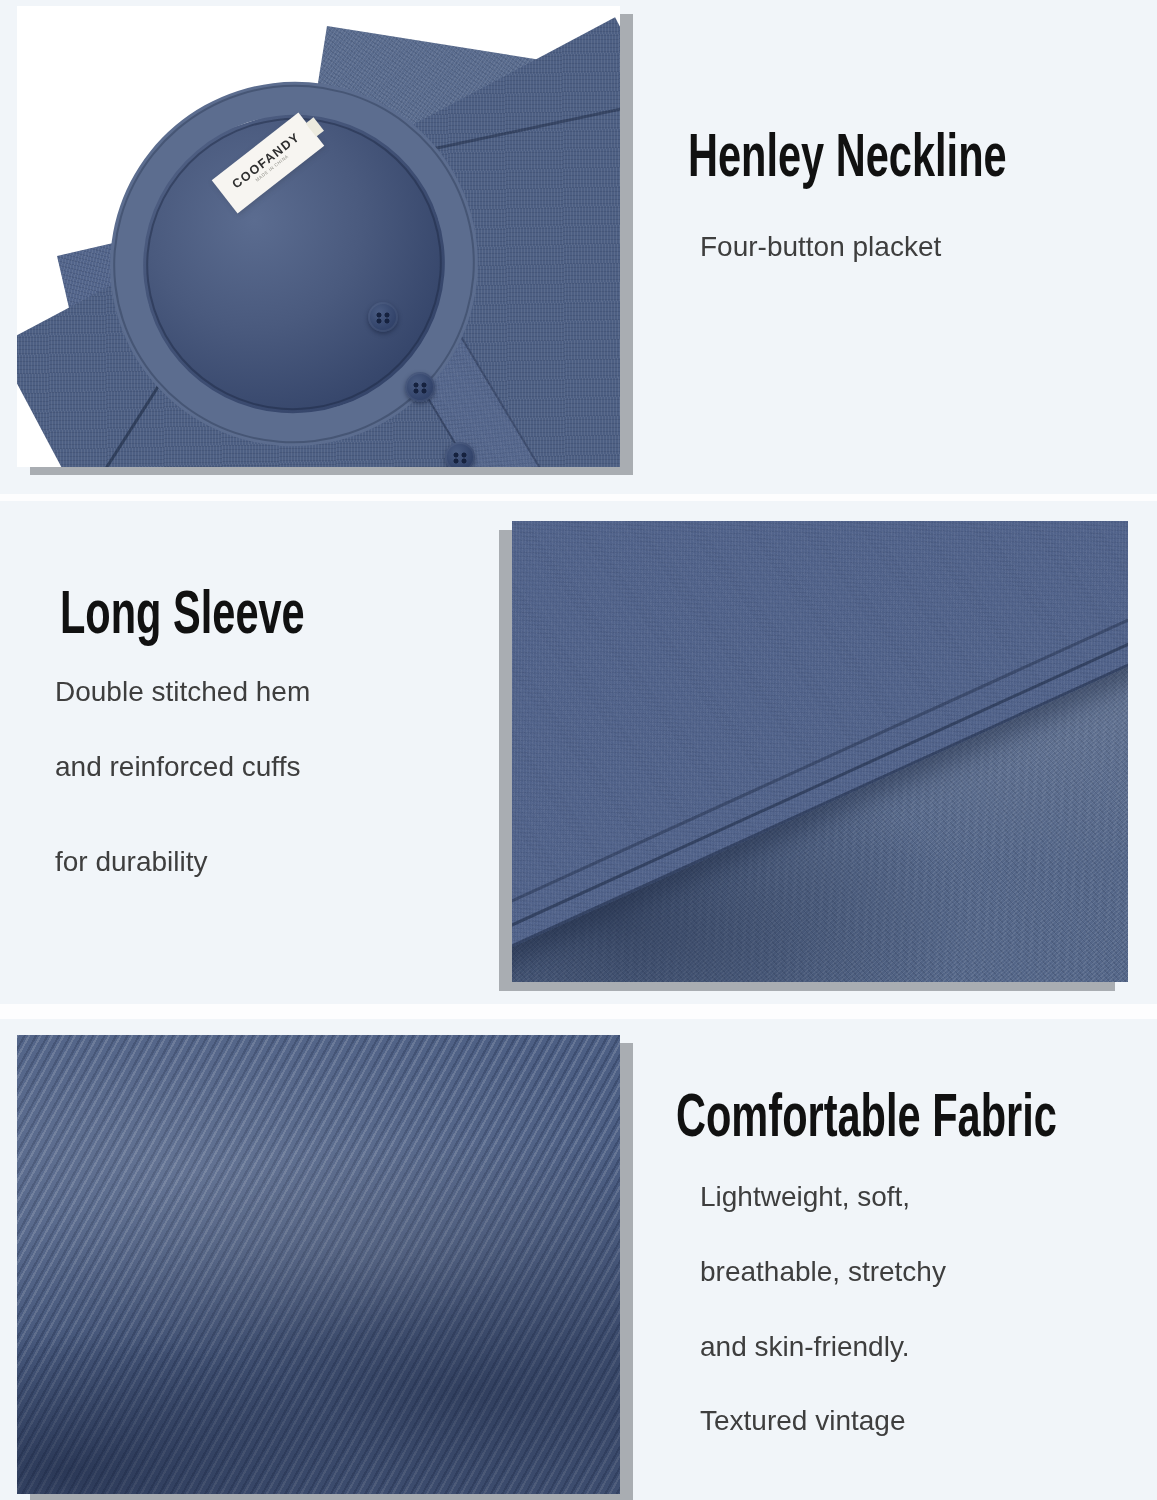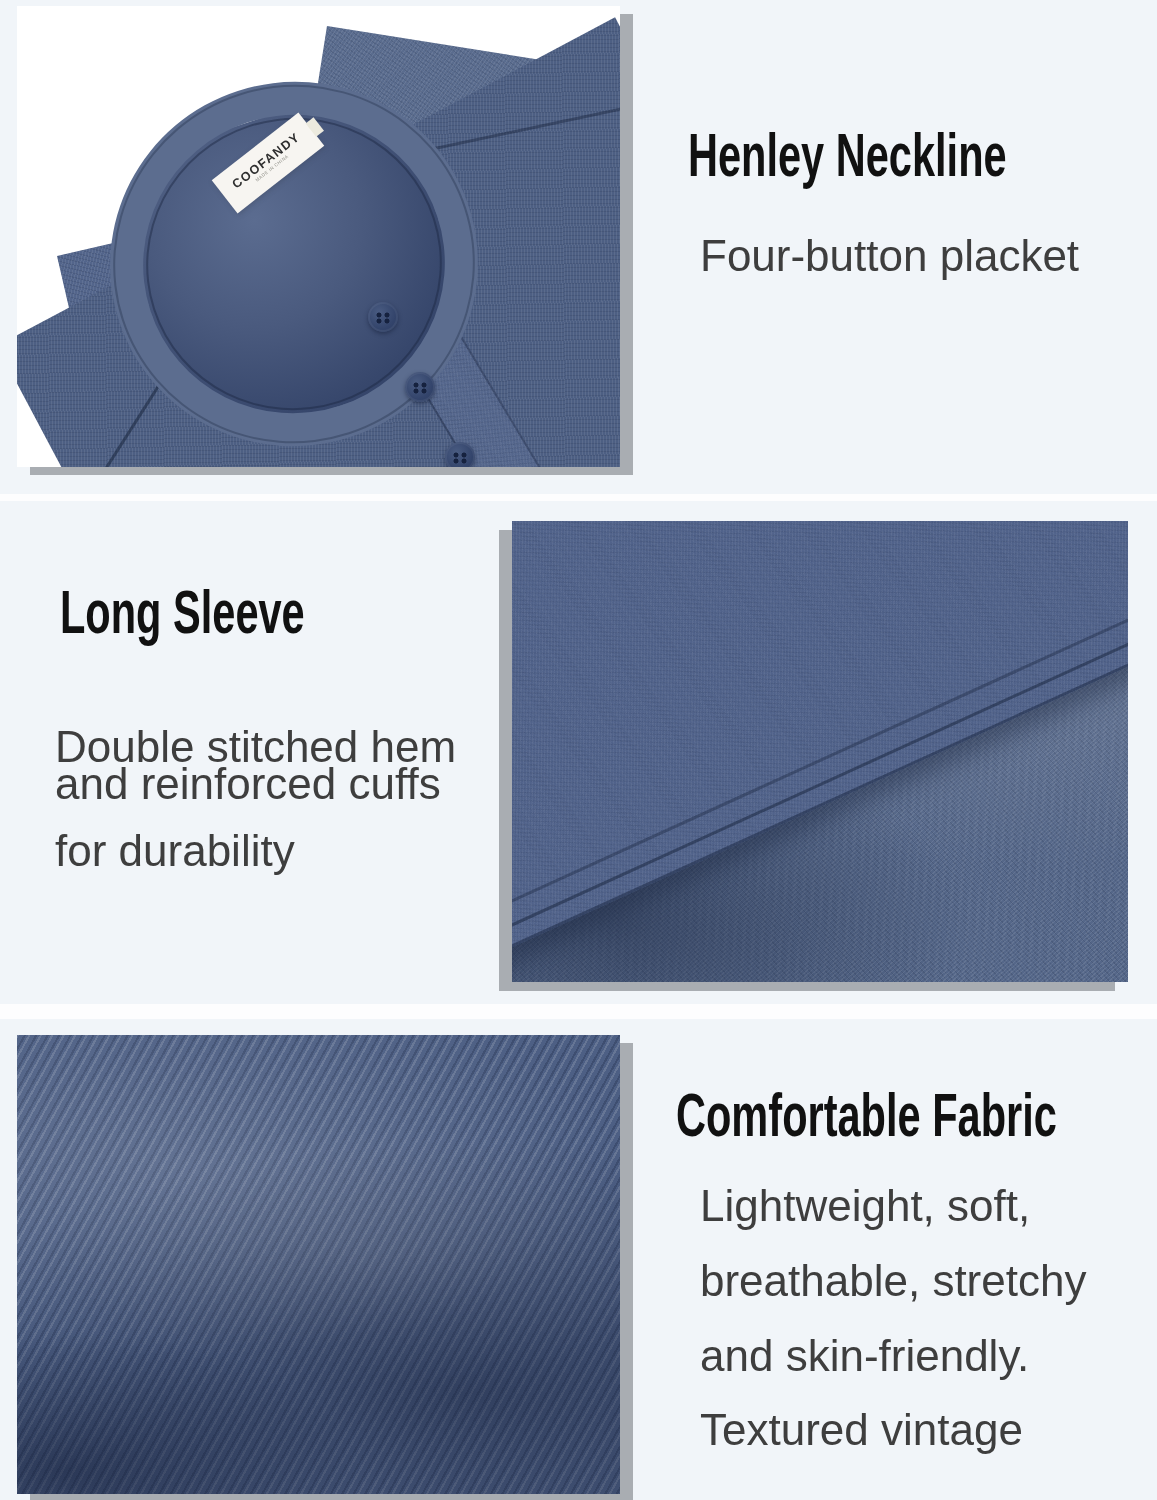--- a/index.html
+++ b/index.html
@@ -14,29 +14,29 @@
   #sep2{top:1004px; height:15px;}
 
   
   .h-title{
     position:absolute; margin:0; white-space:nowrap;
     font-size:62px; font-weight:700; color:#111;
     transform:scaleX(0.67); transform-origin:left top; line-height:1;
   }
   .b-line{
     position:absolute; margin:0; white-space:nowrap;
-    font-size:44px; font-weight:400; color:#3e3e3e; line-height:1.15;
+    font-size:28px; font-weight:400; color:#3e3e3e; line-height:1.15;
   }
   #t1-h{left:688px; top:124px;}
   #t1-l0{left:700px; top:231px;}
   #t1-l1{left:688px; top:326px;}
   #t2-h{left:60px;  top:581px;}
-  #t2-l0{left:55px; top:676px;margin-top:46px;}
-  #t2-l1{left:55px; top:751px;margin-top:8px;}
-  #t2-l2{left:55px; top:826px;text-align:center;}
+  #t2-l0{left:55px; top:676px;}
+  #t2-l1{left:55px; top:751px;}
+  #t2-l2{left:55px; top:846px;text-align:center;}
   #t3-h{left:676px; top:1084px;}
   #t3-l0{left:700px; top:1181px;}
   #t3-l1{left:700px; top:1256px;}
   #t3-l2{left:700px; top:1331px;}
   #t3-l3{left:700px; top:1405px;}
 
   
   .photo{position:absolute; overflow:hidden;}
   #photo-neckline{left:17px; top:6px; width:603px; height:461px; background:#ffffff; box-shadow:13px 8px 0 #a9adb2;}
   #photo-sleeve  {left:512px; top:521px; width:616px; height:461px; background:#53658b; box-shadow:-13px 9px 0 #a9adb2;}

